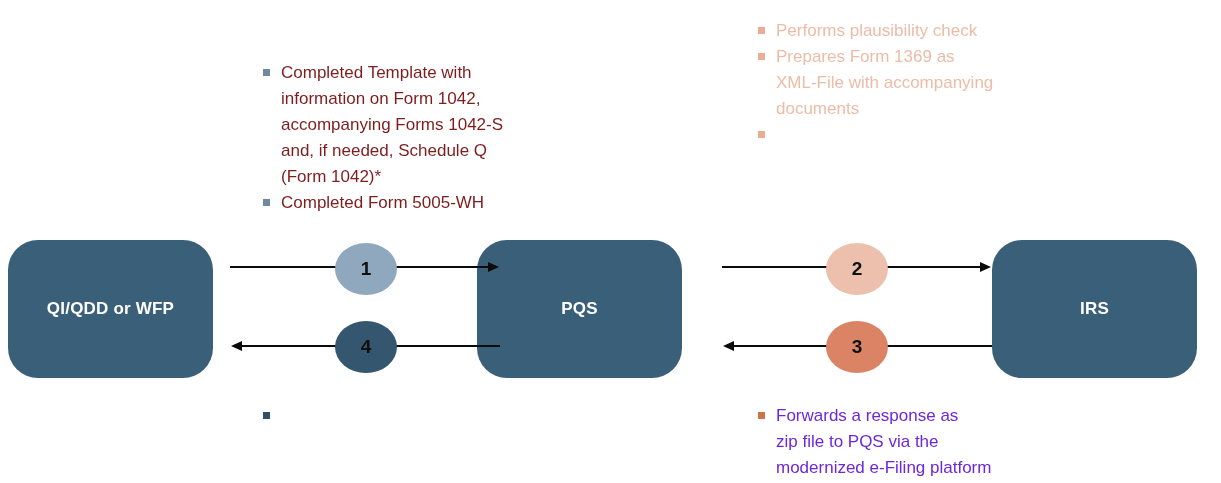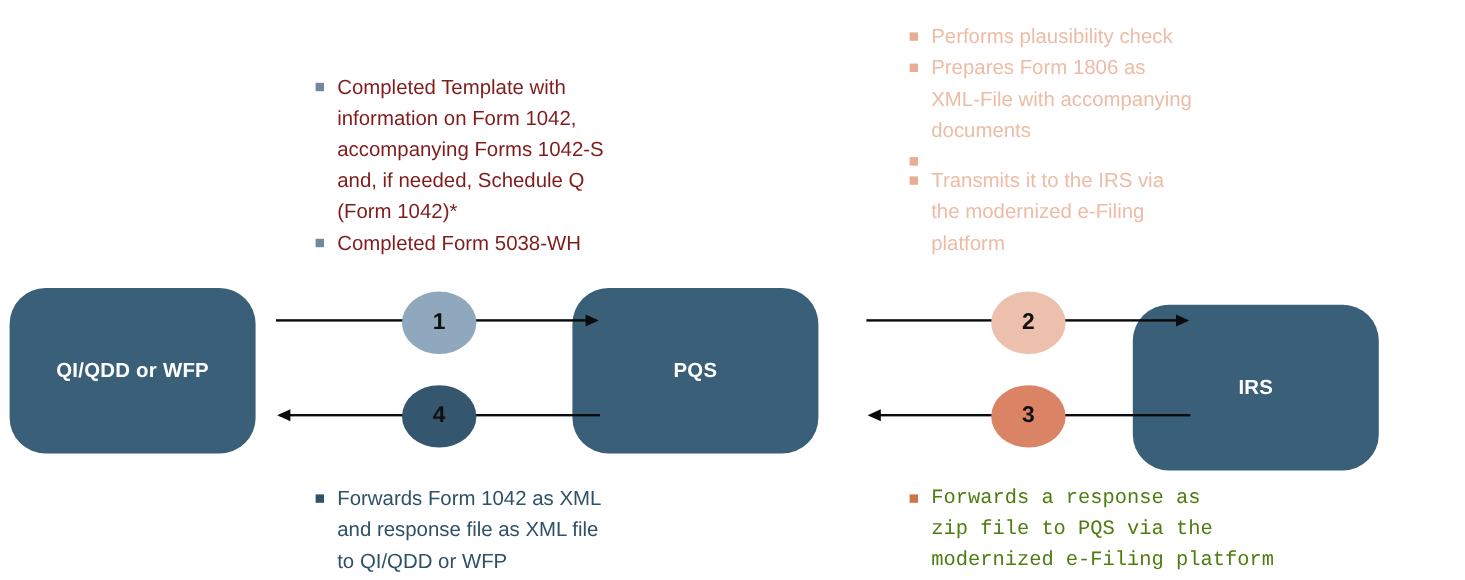--- a/index.html
+++ b/index.html
@@ -5,21 +5,21 @@
   html,body{margin:0;padding:0;background:#ffffff;}
   body{font-family:"Liberation Sans","DejaVu Sans",sans-serif;}
   .canvas{position:relative;width:1221px;height:483px;background:#ffffff;overflow:hidden;}
 
   
   .node{position:absolute;top:240px;width:205px;height:138px;border-radius:30px;
         background:#3A5F78;display:flex;align-items:center;justify-content:center;}
   .node .label{color:#ffffff;font-weight:bold;font-size:17px;letter-spacing:.2px;}
   .node-qi{left:8px;}
   .node-pqs{left:477px;}
-  .node-irs{left:944px;margin-top:14px;}
+  .node-irs{left:992px;}
 
   
   .arrow{position:absolute;height:2px;background:#0b0b0b;z-index:1;}
   .arrow .head{position:absolute;top:50%;width:0;height:0;transform:translateY(-50%);}
   .head-right{right:-2px;border-left:11px solid #0b0b0b;border-top:5px solid transparent;border-bottom:5px solid transparent;}
   .head-left{left:-2px;border-right:11px solid #0b0b0b;border-top:5px solid transparent;border-bottom:5px solid transparent;}
   .arrow-1{left:230px;top:266px;width:267px;}
   .arrow-2{left:722px;top:266px;width:267px;}
   .arrow-3{left:725px;top:345px;width:267px;}
   .arrow-4{left:233px;top:345px;width:267px;}
@@ -37,71 +37,62 @@
   .note{position:absolute;z-index:2;font-size:17px;line-height:26px;}
   .note .item{display:flex;align-items:flex-start;}
   .note .sq{flex:0 0 auto;width:7px;height:7px;margin:9px 11px 0 0;}
   .note .txt{white-space:pre-line;}
   .note-top-left{left:263px;top:60px;width:300px;color:#7f1d1d;}
   .note-top-left .sq{background:#7189A0;}
   .note-top-right{left:758px;top:18px;width:300px;color:#ECBCA7;}
   .note-top-right .sq{background:#E8AD93;}
   .note-bottom-left{left:263px;top:403px;width:310px;color:#2E5168;}
   .note-bottom-left .sq{background:#2E5168;}
-  .note-bottom-right{left:758px;top:403px;width:310px;color:#4d7c0f;font-family:Liberation Mono, monospace;}
+  .note-bottom-right{left:758px;top:403px;width:310px;color:#6d28d9;}
   .note-bottom-right .sq{background:#CE7347;}
 </style>
 </head>
 <body>
 
 <div class="canvas">
 
   <div class="note note-top-left">
     <div class="item">
       <span class="sq"></span>
       <span class="txt">Completed Template with
 information on Form 1042,
 accompanying Forms 1042-S
 and, if needed, Schedule Q
 (Form 1042)*</span>
     </div>
     <div class="item">
       <span class="sq"></span>
-      <span class="txt">Completed Form 5038-WH</span>
+      <span class="txt">Completed Form 5005-WH</span>
     </div>
   </div>
 
   <div class="note note-top-right">
     <div class="item">
       <span class="sq"></span>
       <span class="txt">Performs plausibility check</span>
     </div>
     <div class="item">
       <span class="sq"></span>
-      <span class="txt">Prepares Form 1806 as
+      <span class="txt">Prepares Form 1369 as
 XML-File with accompanying
 documents</span>
     </div>
     <div class="item">
       <span class="sq"></span>
     </div>
-    <div class="item">
-      <span class="sq"></span>
-      <span class="txt">Transmits it to the IRS via
-the modernized e-Filing
-platform</span>
-    </div>
   </div>
 
   <div class="note note-bottom-left">
     <div class="item">
       <span class="sq"></span>
-      <span class="txt">Forwards Form 1042 as XML
-and response file as XML file
-to QI/QDD or WFP</span>
     </div>
   </div>
 
   <div class="note note-bottom-right">
     <div class="item">
       <span class="sq"></span>
       <span class="txt">Forwards a response as
 zip file to PQS via the
 modernized e-Filing platform</span>
     </div>

